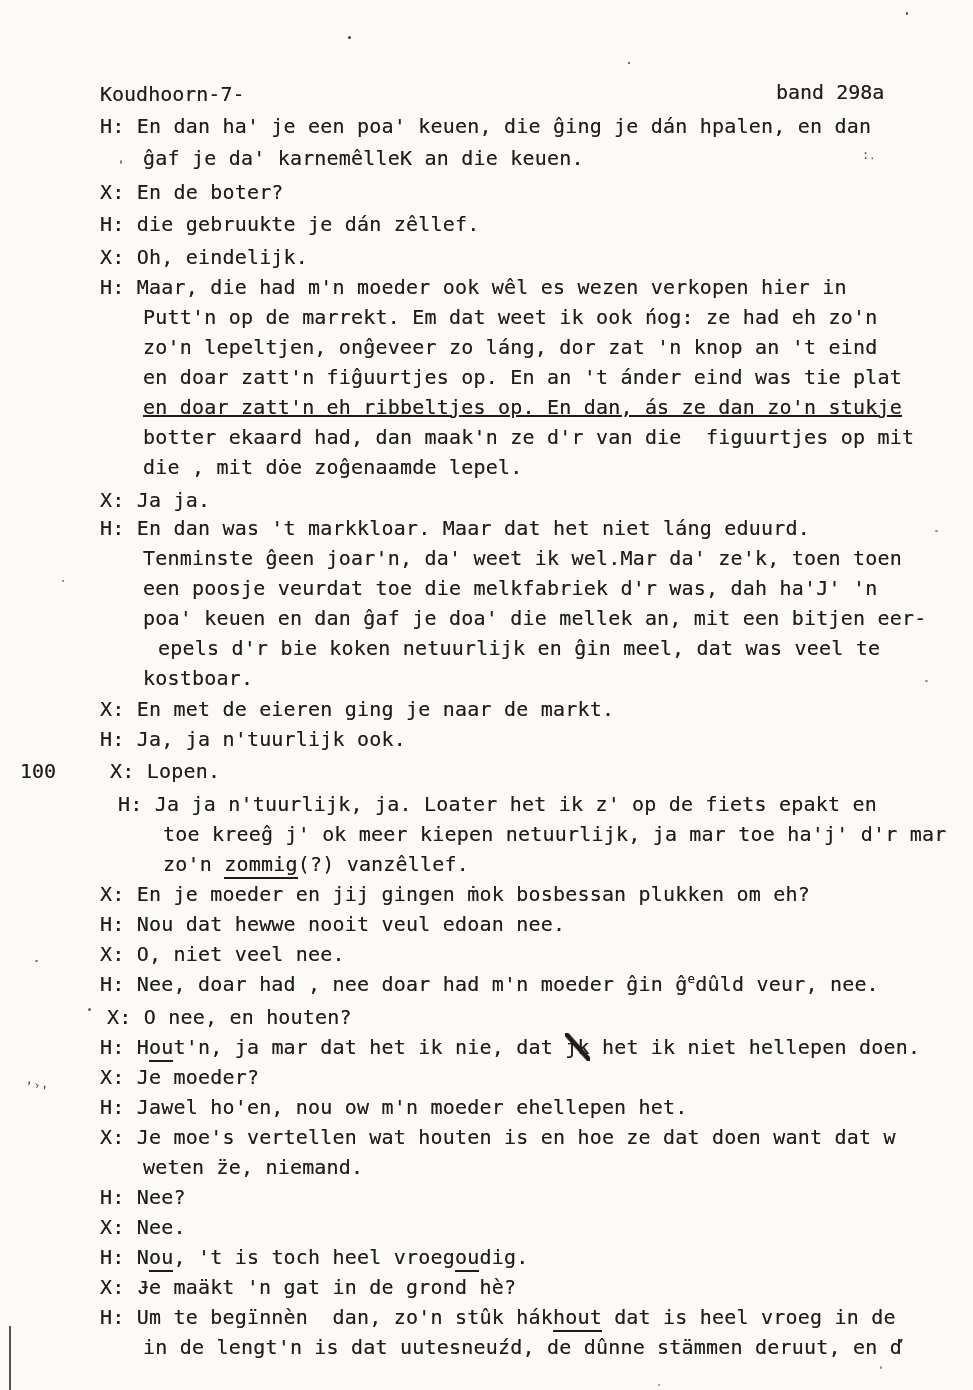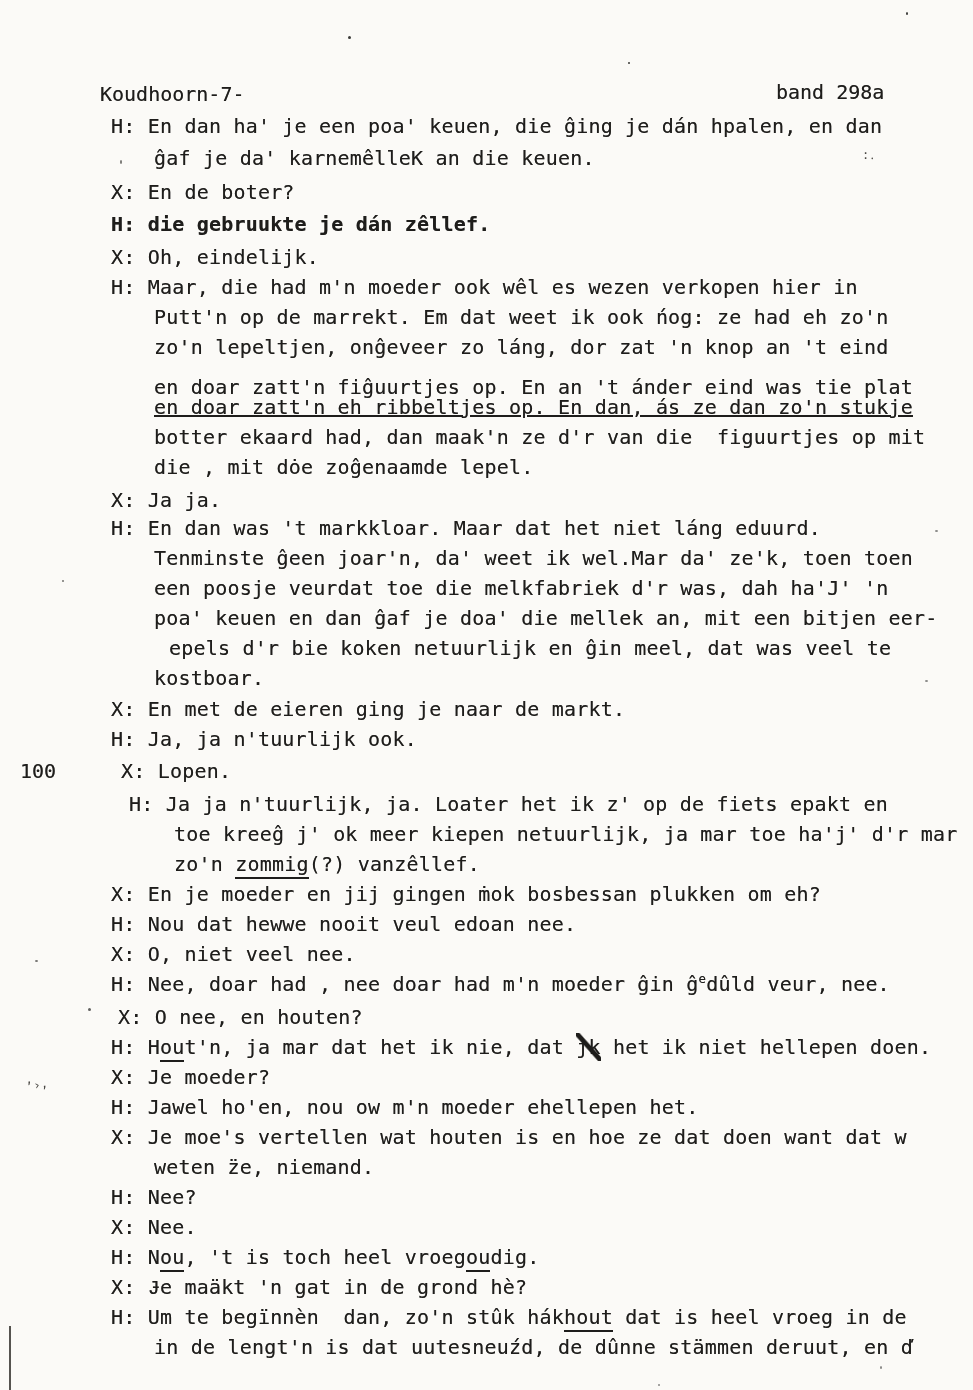--- a/index.html
+++ b/index.html
@@ -19,21 +19,20 @@
     position: absolute;
     inset: 0;
   }
   .line {
     position: absolute;
     font-size: 20px;
     line-height: 28px;
     white-space: pre;
     letter-spacing: 0.2px;
     text-shadow: 0 0 0.6px rgba(20,20,20,0.55);
-    margin-left: 11px;
   }
   .header-left {
     position: absolute;
     left: 100px;
     top: 82px;
     font-size: 20px;
     white-space: pre;
     text-shadow: 0 0 0.6px rgba(20,20,20,0.55);
   }
   .header-right {
@@ -89,26 +88,26 @@
 <div class="page">
 
   <div class="header-left">Koudhoorn-7-</div>
 
   <div class="header-right">band 298a</div>
 
   <div>
       <div class="line" style="left: 100px; top: 112px;"><span>H: En dan ha' je een poa' keuen, die ĝing je dán hpalen, en dan</span></div>
       <div class="line" style="left: 143px; top: 144px;"><span>ĝaf je da' karnemêlleK an die keuen.</span></div>
       <div class="line" style="left: 100px; top: 178px;"><span>X: En de boter?</span></div>
-      <div class="line" style="left: 100px; top: 210px; font-weight: bold;"><span>H: die gebruukte je dán zêllef.</span></div>
+      <div class="line" style="left: 100px; top: 210px;"><span>H: die gebruukte je dán zêllef.</span></div>
       <div class="line" style="left: 100px; top: 243px;"><span>X: Oh, eindelijk.</span></div>
       <div class="line" style="left: 100px; top: 273px;"><span>H: Maar, die had m'n moeder ook wêl es wezen verkopen hier in</span></div>
       <div class="line" style="left: 143px; top: 303px;"><span>Putt'n op de marrekt. Em dat weet ik ook ńog: ze had eh zo'n</span></div>
       <div class="line" style="left: 143px; top: 333px;"><span>zo'n lepeltjen, onĝeveer zo láng, dor zat 'n knop an 't eind</span></div>
-      <div class="line" style="left: 143px; top: 373px;"><span>en doar zatt'n fiĝuurtjes op. En an 't ánder eind was tie plat</span></div>
+      <div class="line" style="left: 143px; top: 363px;"><span>en doar zatt'n fiĝuurtjes op. En an 't ánder eind was tie plat</span></div>
       <div class="line" style="left: 143px; top: 393px; text-decoration: underline;"><span>en doar zatt'n eh ribbeltjes op. En dan, ás ze dan zo'n stukje</span></div>
       <div class="line" style="left: 143px; top: 423px;"><span>botter ekaard had, dan maak'n ze d'r van die  figuurtjes op mit</span></div>
       <div class="line" style="left: 143px; top: 453px; text-align: center;"><span>die , mit dȯe zoĝenaamde lepel.</span></div>
       <div class="line" style="left: 100px; top: 486px;"><span>X: Ja ja.</span></div>
       <div class="line" style="left: 100px; top: 514px;"><span>H: En dan was 't markkloar. Maar dat het niet láng eduurd.</span></div>
       <div class="line" style="left: 143px; top: 544px;"><span>Tenminste ĝeen joar'n, da' weet ik wel.Mar da' ze'k, toen toen</span></div>
       <div class="line" style="left: 143px; top: 574px;"><span>een poosje veurdat toe die melkfabriek d'r was, dah ha'J' 'n</span></div>
       <div class="line" style="left: 143px; top: 604px;"><span>poa' keuen en dan ĝaf je doa' die mellek an, mit een bitjen eer-</span></div>
       <div class="line" style="left: 158px; top: 634px;"><span>epels d'r bie koken netuurlijk en ĝin meel, dat was veel te</span></div>
       <div class="line" style="left: 143px; top: 664px;"><span>kostboar.</span></div>

